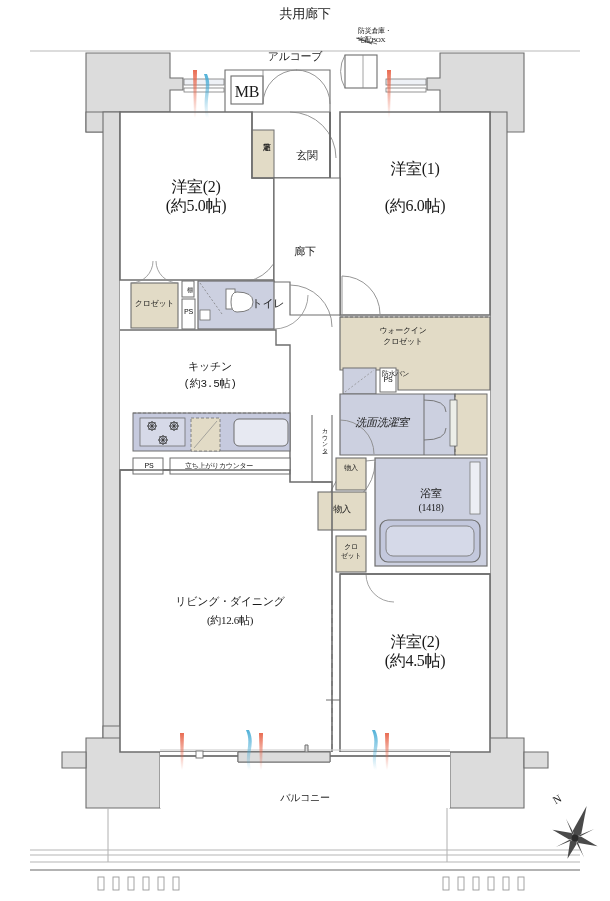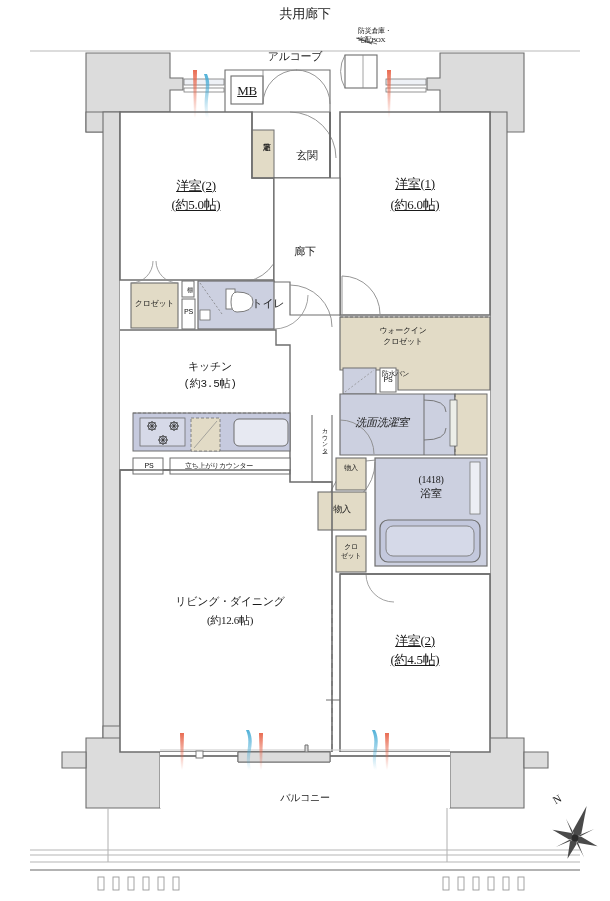--- a/index.html
+++ b/index.html
@@ -4,21 +4,21 @@
 <style>
   html,body{margin:0;padding:0;background:#fff;}
   body{width:610px;height:901px;position:relative;overflow:hidden;
        font-family:"Liberation Serif","DejaVu Serif",serif;color:#1a1a1a;}
   #plan{position:absolute;left:0;top:0;width:610px;height:901px;}
   .lbl{position:absolute;text-align:center;line-height:1.18;white-space:pre;
        font-family:"Liberation Serif","DejaVu Serif",serif;color:#1a1a1a;
        letter-spacing:-0.3px;}
   .vlbl{writing-mode:vertical-rl;text-orientation:upright;white-space:pre;}
   .t8{font-size:8px;font-family:Liberation Mono, monospace;} .t9{font-size:9px;} .t10{font-size:10px;}
-  .t11{font-size:11px;} .t12{font-size:13px;text-decoration:underline;} .t13{font-size:13px;}
+  .t11{font-size:11px;} .t12{font-size:16px;} .t13{font-size:13px;}
   .t7{font-size:7px;} .t6{font-size:6px;}
 </style>
 </head>
 <body>
 
 <svg id="plan" viewBox="0 0 610 901" xmlns="http://www.w3.org/2000/svg">
   <defs>
     <linearGradient id="gwarm" x1="0" y1="0" x2="0" y2="1">
       <stop offset="0" stop-color="#e8654a" stop-opacity=".95"></stop>
       <stop offset="1" stop-color="#e8654a" stop-opacity="0"></stop>
@@ -315,21 +315,21 @@
 
 <div class="vlbl lbl t8" style="left:255px;top:137px;width:16px;">下足箱</div>
 
 <div class="lbl t11" style="left:282px;top:149px;width:50px;">玄関</div>
 
 <div class="lbl t11" style="left:280px;top:245px;width:50px;">廊下</div>
 
 <div class="lbl t12" style="left:141px;top:178px;width:110px;">洋室(2)</div>
 <div class="lbl t12" style="left:141px;top:197px;width:110px;">(約5.0帖)</div>
 
-<div class="lbl t12" style="left:360px;top:176px;width:110px;">洋室(1)</div>
+<div class="lbl t12" style="left:360px;top:160px;width:110px;">洋室(1)</div>
 <div class="lbl t12" style="left:360px;top:197px;width:110px;">(約6.0帖)</div>
 
 <div class="lbl t8" style="left:131px;top:299px;width:47px;">クロゼット</div>
 
 <div class="vlbl lbl t6" style="left:185px;top:282px;width:8px;">棚</div>
 
 <div class="lbl t8" style="left:181px;top:307px;width:15px;">PS</div>
 
 <div class="lbl t11" style="left:243px;top:297px;width:50px;">トイレ</div>
 
@@ -345,21 +345,21 @@
 <div class="lbl t8" style="left:348px;top:326px;width:110px;line-height:1.35;">ウォークイン
 クロゼット</div>
 
 <div class="lbl t7" style="left:343px;top:370px;width:33px;margin-left:36px;">防水パン</div>
 
 <div class="lbl t8" style="left:380px;top:375px;width:16px;">PS</div>
 
 <div class="lbl t11" style="left:342px;top:416px;width:80px;font-style:italic;">洗面洗濯室</div>
 
 <div class="lbl t11" style="left:396px;top:487px;width:70px;">浴室</div>
-<div class="lbl t10" style="left:396px;top:474px;width:70px;">(1418)</div>
+<div class="lbl t10" style="left:396px;top:502px;width:70px;">(1418)</div>
 
 <div class="lbl t7" style="left:336px;top:464px;width:30px;line-height:1.25;" style2="">物入</div>
 
 <div class="lbl t9" style="left:318px;top:504px;width:48px;">物入</div>
 
 <div class="lbl t7" style="left:336px;top:543px;width:30px;line-height:1.25;">クロ
 ゼット</div>
 
 <div class="lbl t11" style="left:140px;top:595px;width:180px;">リビング・ダイニング</div>
 <div class="lbl t11" style="left:140px;top:614px;width:180px;">(約12.6帖)</div>

